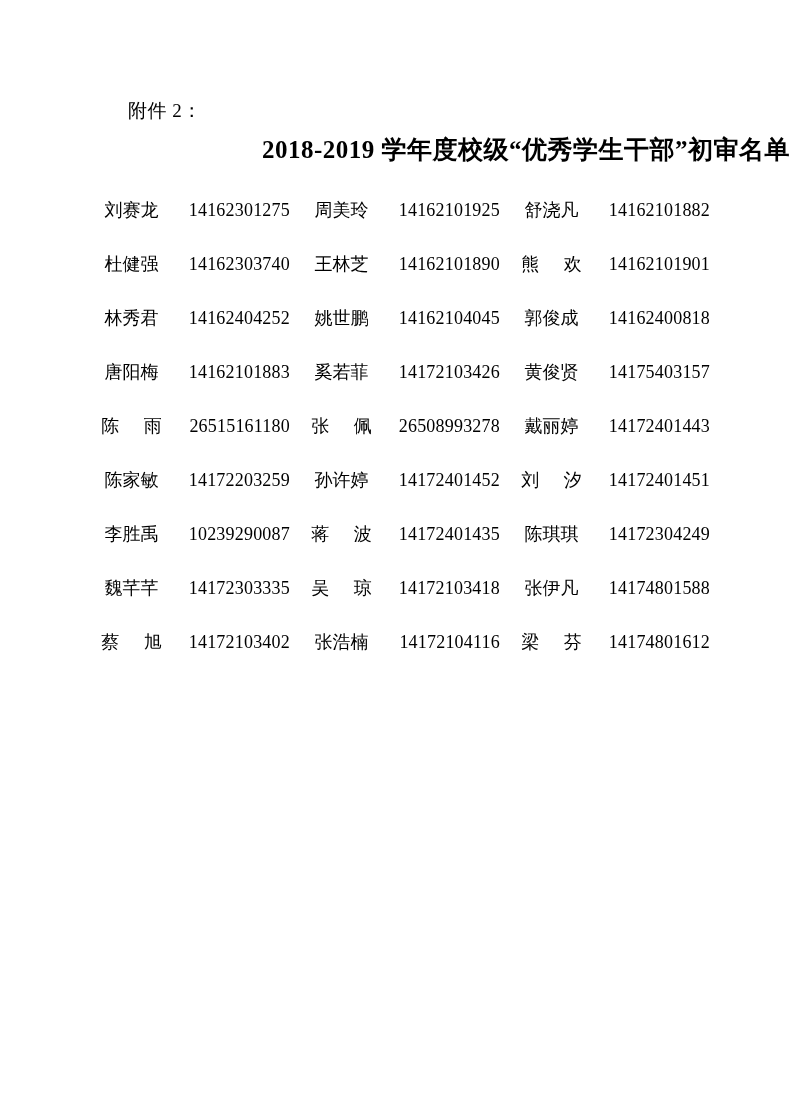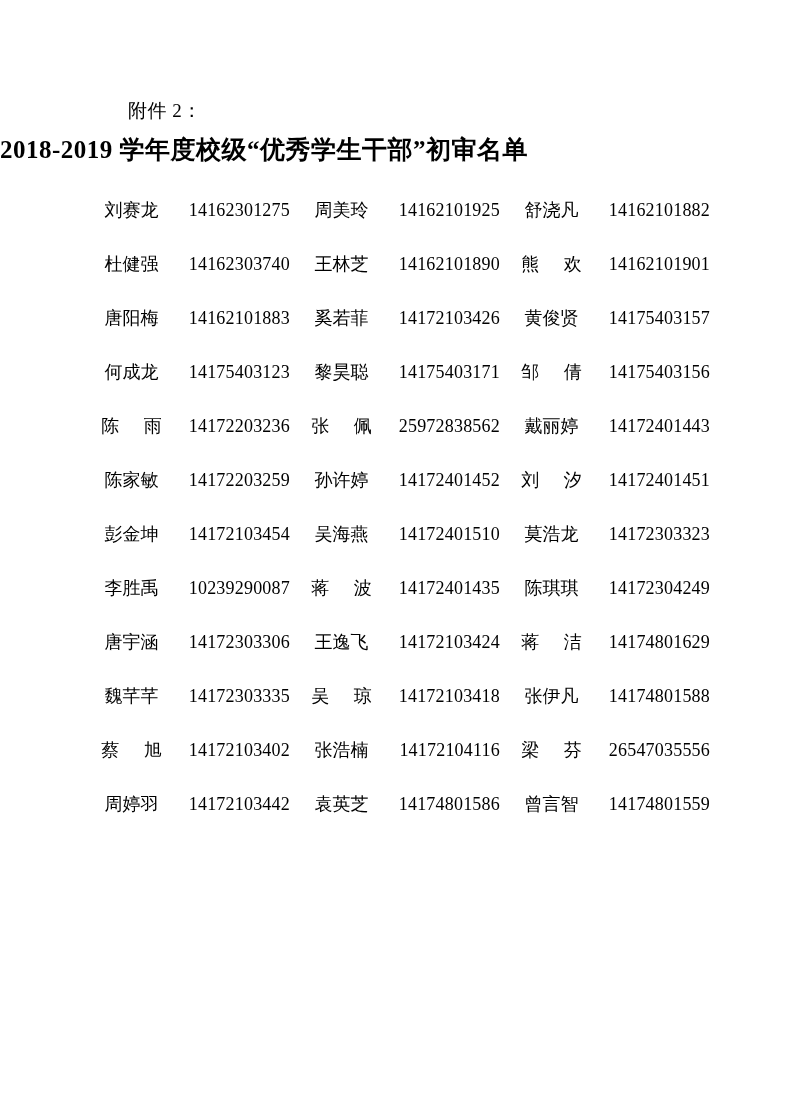--- a/index.html
+++ b/index.html
@@ -30,21 +30,21 @@
     letter-spacing: 0.5px;
     font-family: "Liberation Serif", "DejaVu Serif", serif;
     white-space: nowrap;
     text-align: right;
   }
   .doc-title {
     position: absolute;
     left: 0;
     right: 0;
     top: 133px;
-    text-align: left;
+    text-align: right;
     font-size: 25px;
     font-weight: bold;
     letter-spacing: 0.5px;
     font-family: "Liberation Serif", "DejaVu Serif", serif;
     white-space: nowrap;
   }
   .name-table {
     position: absolute;
     left: 88px;
     top: 183px;
@@ -108,115 +108,85 @@
           <td class="name-cell"><span class="name-wide">杜健强</span></td>
           <td class="id-cell">14162303740</td>
           <td class="gap-cell"></td>
           <td class="name-cell"><span class="name-wide">王林芝</span></td>
           <td class="id-cell">14162101890</td>
           <td class="gap-cell"></td>
           <td class="name-cell"><span class="name-spaced">熊 欢</span></td>
           <td class="id-cell">14162101901</td>
         </tr>
         <tr>
+          <td class="name-cell"><span class="name-wide">林秀君</span></td>
+          <td class="id-cell">14162404252</td>
+          <td class="gap-cell"></td>
+          <td class="name-cell"><span class="name-wide">姚世鹏</span></td>
+          <td class="id-cell">14162104045</td>
+          <td class="gap-cell"></td>
+          <td class="name-cell"><span class="name-wide">郭俊成</span></td>
+          <td class="id-cell">14162400818</td>
+        </tr>
+        <tr>
           <td class="name-cell"><span class="name-wide">唐阳梅</span></td>
           <td class="id-cell">14162101883</td>
           <td class="gap-cell"></td>
           <td class="name-cell"><span class="name-wide">奚若菲</span></td>
           <td class="id-cell">14172103426</td>
           <td class="gap-cell"></td>
           <td class="name-cell"><span class="name-wide">黄俊贤</span></td>
           <td class="id-cell">14175403157</td>
         </tr>
         <tr>
-          <td class="name-cell"><span class="name-wide">何成龙</span></td>
-          <td class="id-cell">14175403123</td>
-          <td class="gap-cell"></td>
-          <td class="name-cell"><span class="name-wide">黎昊聪</span></td>
-          <td class="id-cell">14175403171</td>
-          <td class="gap-cell"></td>
-          <td class="name-cell"><span class="name-spaced">邹 倩</span></td>
-          <td class="id-cell">14175403156</td>
-        </tr>
-        <tr>
           <td class="name-cell"><span class="name-spaced">陈 雨</span></td>
-          <td class="id-cell">14172203236</td>
+          <td class="id-cell">26515161180</td>
           <td class="gap-cell"></td>
           <td class="name-cell"><span class="name-spaced">张 佩</span></td>
-          <td class="id-cell">25972838562</td>
+          <td class="id-cell">26508993278</td>
           <td class="gap-cell"></td>
           <td class="name-cell"><span class="name-wide">戴丽婷</span></td>
           <td class="id-cell">14172401443</td>
         </tr>
         <tr>
           <td class="name-cell"><span class="name-wide">陈家敏</span></td>
           <td class="id-cell">14172203259</td>
           <td class="gap-cell"></td>
           <td class="name-cell"><span class="name-wide">孙许婷</span></td>
           <td class="id-cell">14172401452</td>
           <td class="gap-cell"></td>
           <td class="name-cell"><span class="name-spaced">刘 汐</span></td>
           <td class="id-cell">14172401451</td>
         </tr>
         <tr>
-          <td class="name-cell"><span class="name-wide">彭金坤</span></td>
-          <td class="id-cell">14172103454</td>
-          <td class="gap-cell"></td>
-          <td class="name-cell"><span class="name-wide">吴海燕</span></td>
-          <td class="id-cell">14172401510</td>
-          <td class="gap-cell"></td>
-          <td class="name-cell"><span class="name-wide">莫浩龙</span></td>
-          <td class="id-cell">14172303323</td>
-        </tr>
-        <tr>
           <td class="name-cell"><span class="name-wide">李胜禹</span></td>
           <td class="id-cell">10239290087</td>
           <td class="gap-cell"></td>
           <td class="name-cell"><span class="name-spaced">蒋 波</span></td>
           <td class="id-cell">14172401435</td>
           <td class="gap-cell"></td>
           <td class="name-cell"><span class="name-wide">陈琪琪</span></td>
           <td class="id-cell">14172304249</td>
-        </tr>
-        <tr>
-          <td class="name-cell"><span class="name-wide">唐宇涵</span></td>
-          <td class="id-cell">14172303306</td>
-          <td class="gap-cell"></td>
-          <td class="name-cell"><span class="name-wide">王逸飞</span></td>
-          <td class="id-cell">14172103424</td>
-          <td class="gap-cell"></td>
-          <td class="name-cell"><span class="name-spaced">蒋 洁</span></td>
-          <td class="id-cell">14174801629</td>
         </tr>
         <tr>
           <td class="name-cell"><span class="name-wide">魏芊芊</span></td>
           <td class="id-cell">14172303335</td>
           <td class="gap-cell"></td>
           <td class="name-cell"><span class="name-spaced">吴 琼</span></td>
           <td class="id-cell">14172103418</td>
           <td class="gap-cell"></td>
           <td class="name-cell"><span class="name-wide">张伊凡</span></td>
           <td class="id-cell">14174801588</td>
         </tr>
         <tr>
           <td class="name-cell"><span class="name-spaced">蔡 旭</span></td>
           <td class="id-cell">14172103402</td>
           <td class="gap-cell"></td>
           <td class="name-cell"><span class="name-wide">张浩楠</span></td>
           <td class="id-cell">14172104116</td>
           <td class="gap-cell"></td>
           <td class="name-cell"><span class="name-spaced">梁 芬</span></td>
-          <td class="id-cell">26547035556</td>
-        </tr>
-        <tr>
-          <td class="name-cell"><span class="name-wide">周婷羽</span></td>
-          <td class="id-cell">14172103442</td>
-          <td class="gap-cell"></td>
-          <td class="name-cell"><span class="name-wide">袁英芝</span></td>
-          <td class="id-cell">14174801586</td>
-          <td class="gap-cell"></td>
-          <td class="name-cell"><span class="name-wide">曾言智</span></td>
-          <td class="id-cell">14174801559</td>
+          <td class="id-cell">14174801612</td>
         </tr>
       </tbody>
   </table>
 
 </div>
 
 </body></html>

